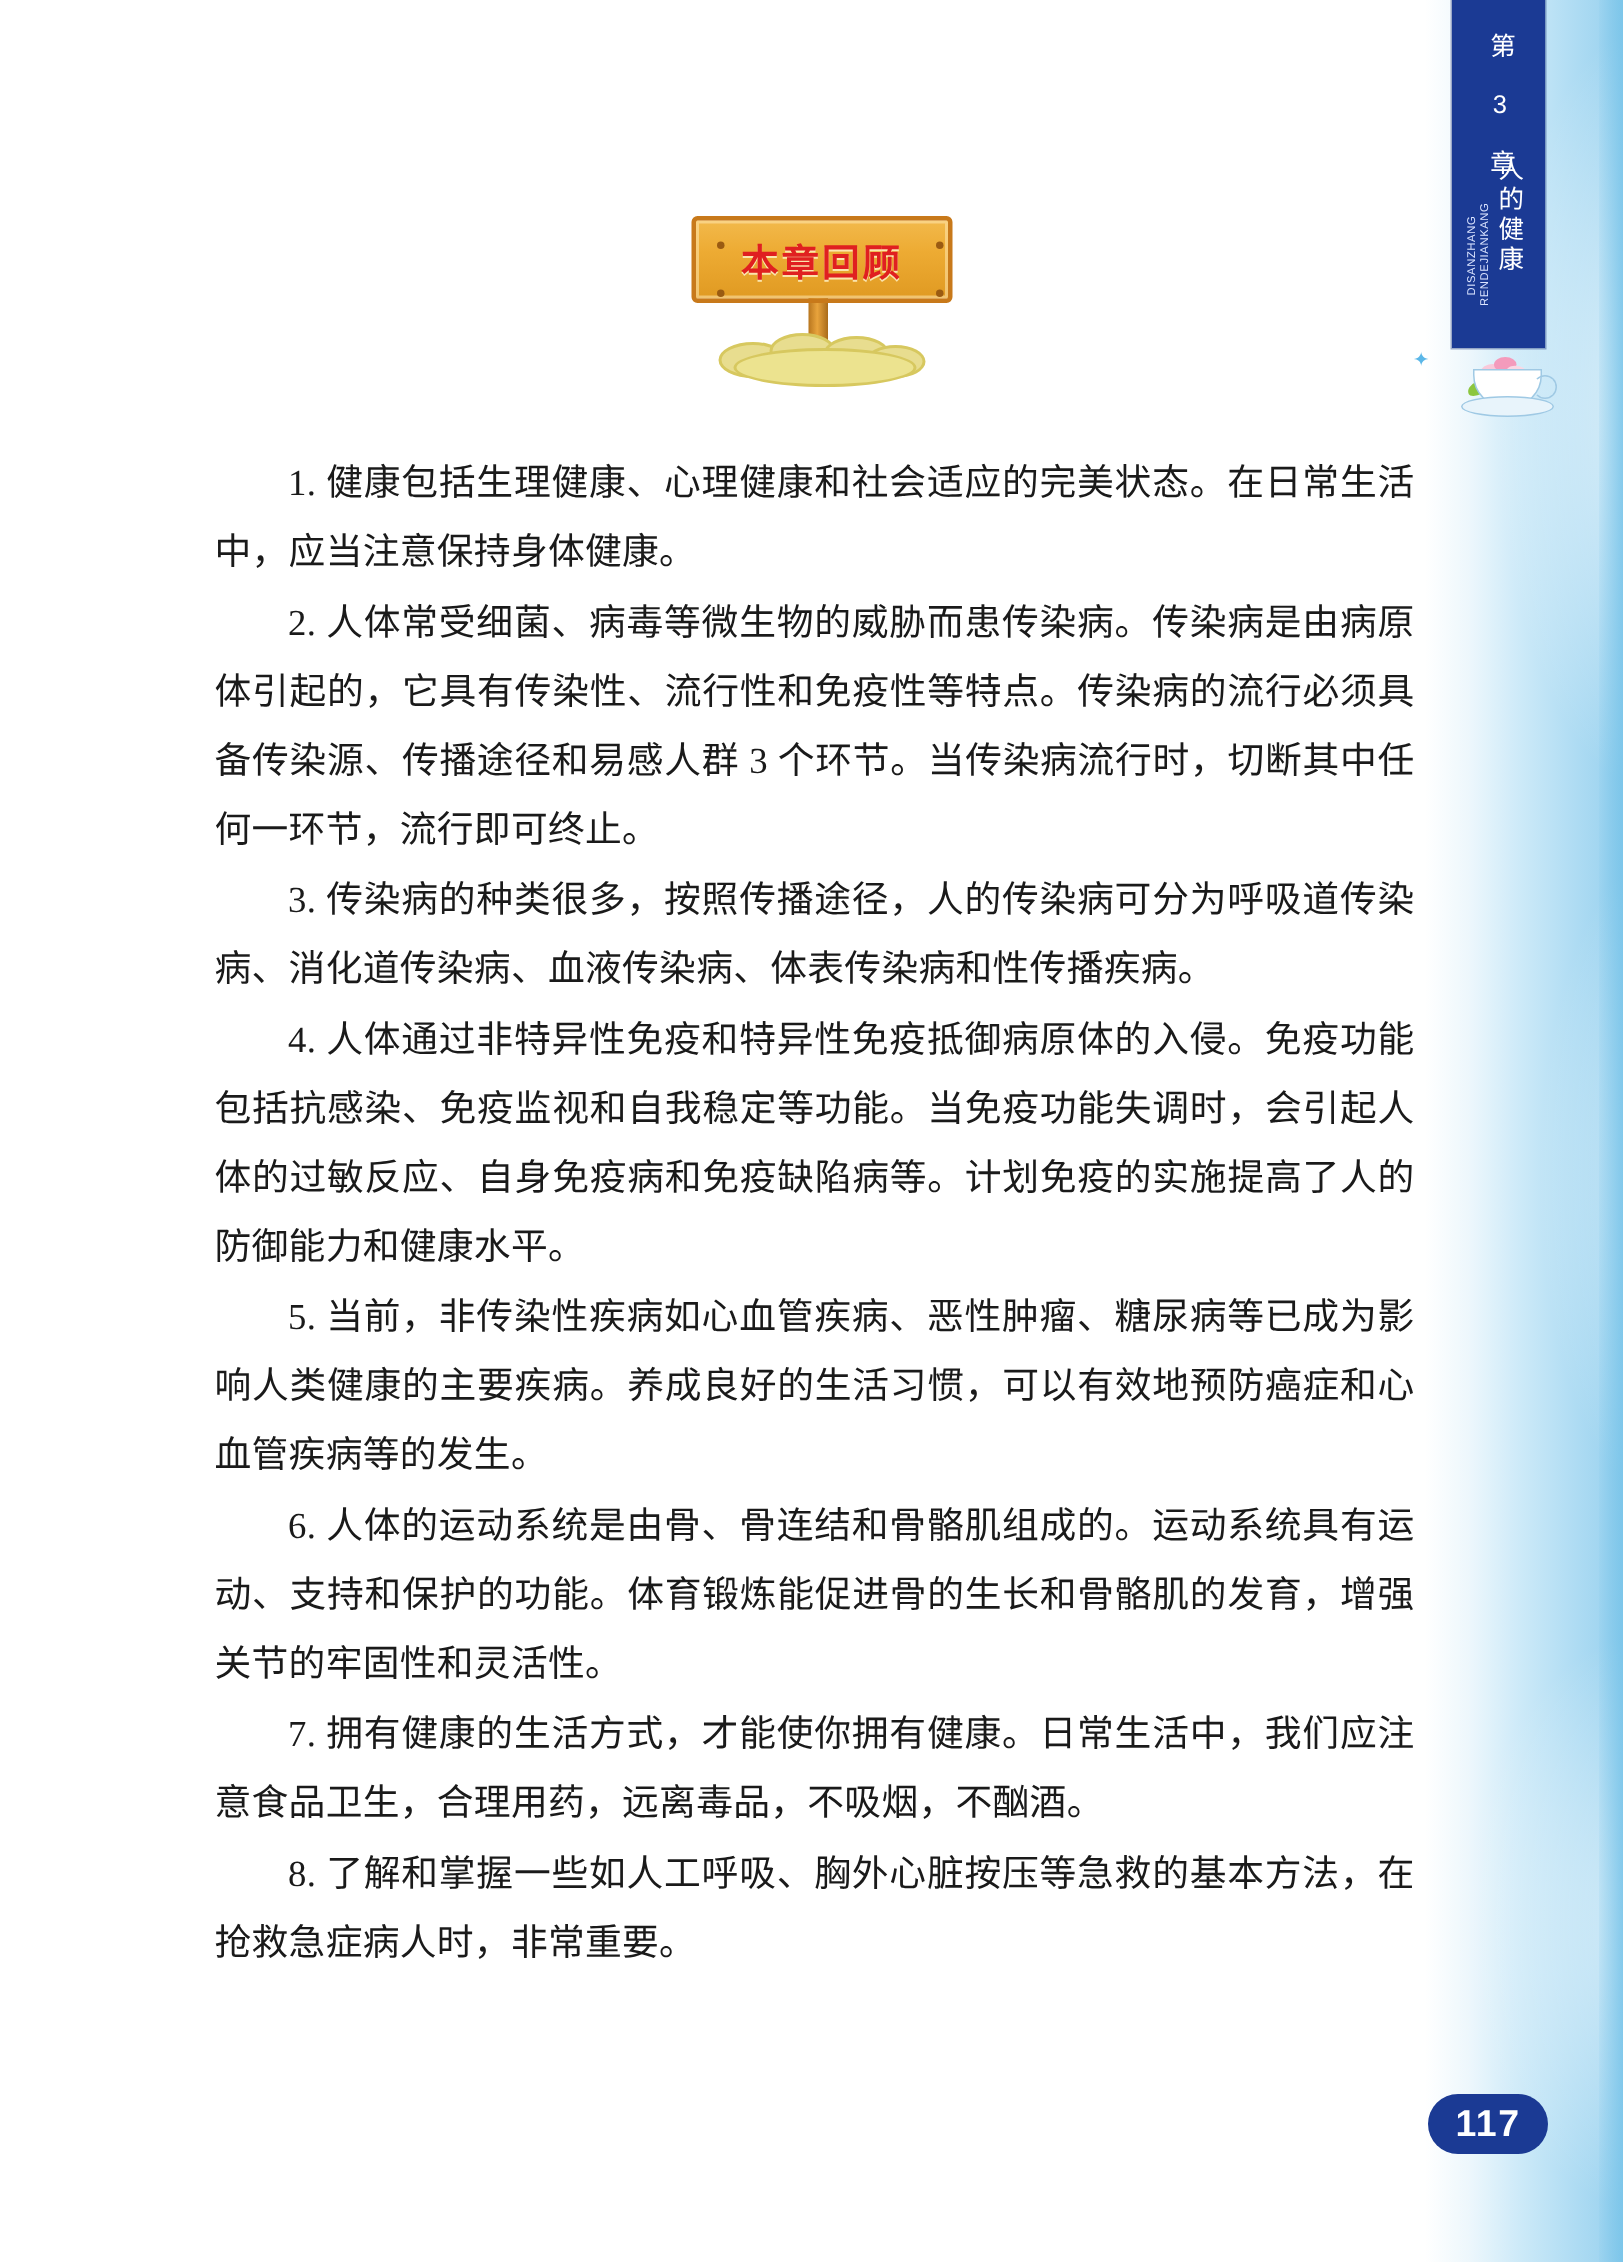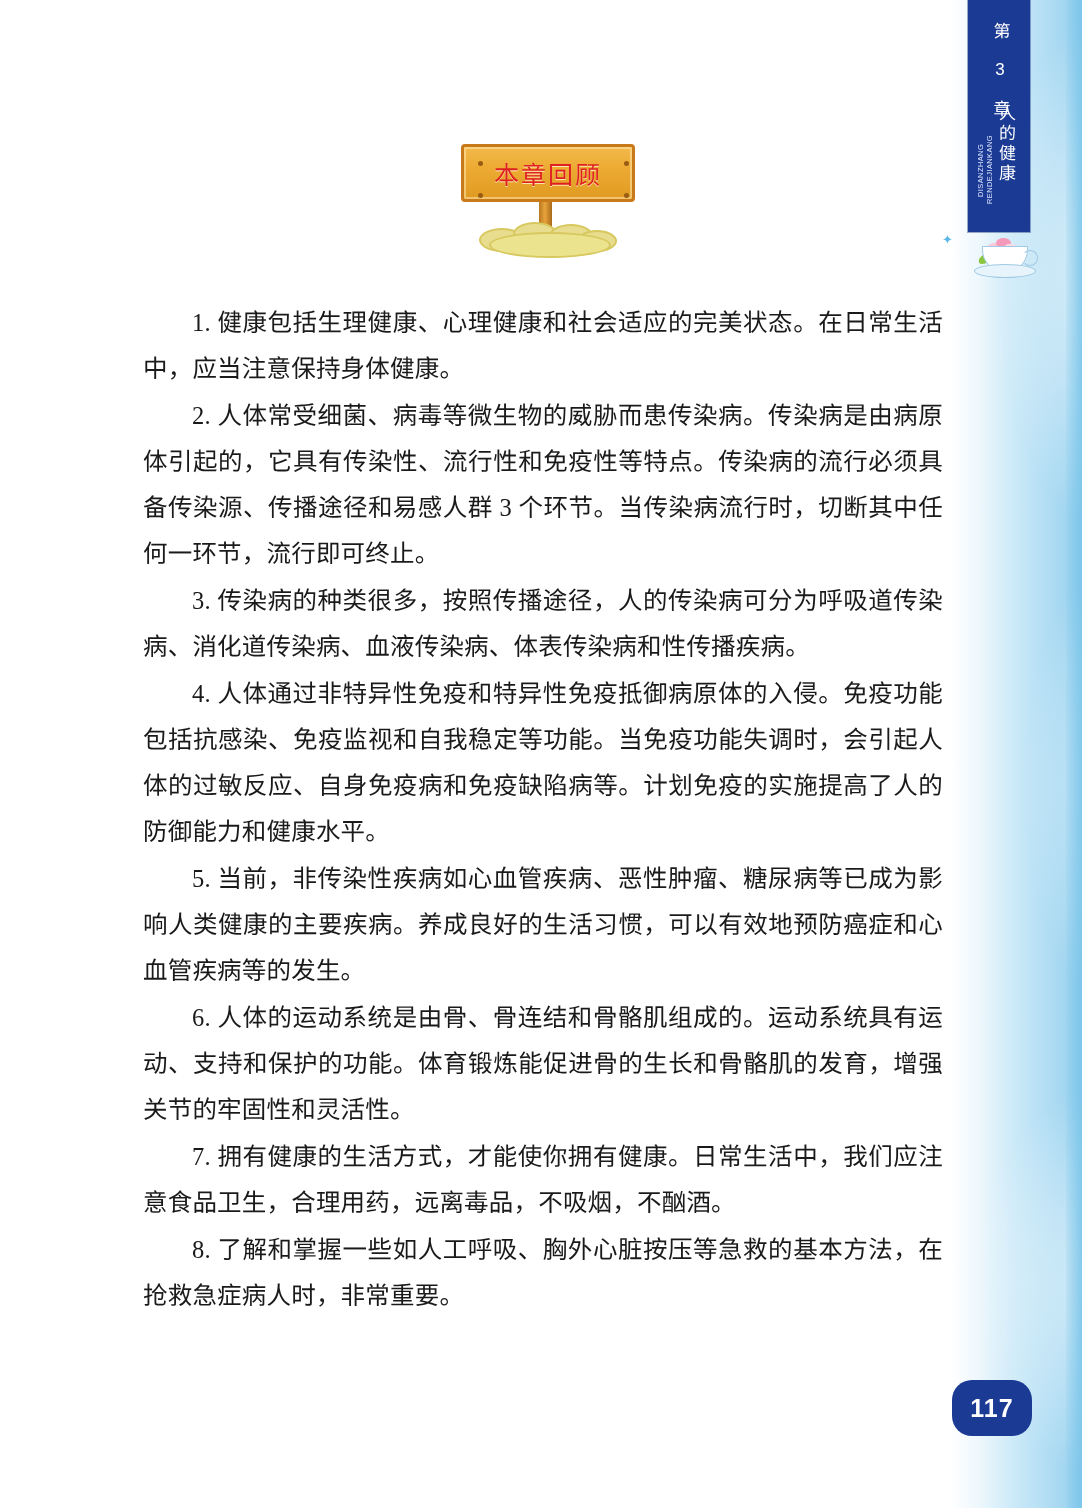--- a/index.html
+++ b/index.html
@@ -200,21 +200,21 @@
     border: 3px solid #c8791a;
     border-radius: 4px;
     box-shadow: inset 0 0 0 2px rgba(255,231,176,0.55);
     display: flex;
     align-items: center;
     justify-content: center;
   }
   .sign-board .sign-text {
     color: #e02020;
     font-size: 25px;
-    font-weight: normal;
+    font-weight: bold;
     letter-spacing: 2px;
     font-family: "Liberation Sans", sans-serif;
     text-shadow: 0 1px 0 rgba(255,245,205,0.8);
   }
   .sign-nail {
     position: absolute;
     width: 5px;
     height: 5px;
     border-radius: 50%;
     background: #9a5b12;
@@ -259,21 +259,21 @@
     letter-spacing: 0.2px;
     font-family: "Liberation Serif", "DejaVu Serif", serif;
   }
 
   
   .page-number {
     position: absolute;
     right: 50px;
     bottom: 72px;
     min-width: 60px;
-    height: 56px;
+    height: 40px;
     padding: 0 10px;
     border-radius: 20px;
     background: #1b3a94;
     color: #ffffff;
     font-size: 25px;
     font-weight: bold;
     letter-spacing: 1px;
     display: flex;
     align-items: center;
     justify-content: center;

